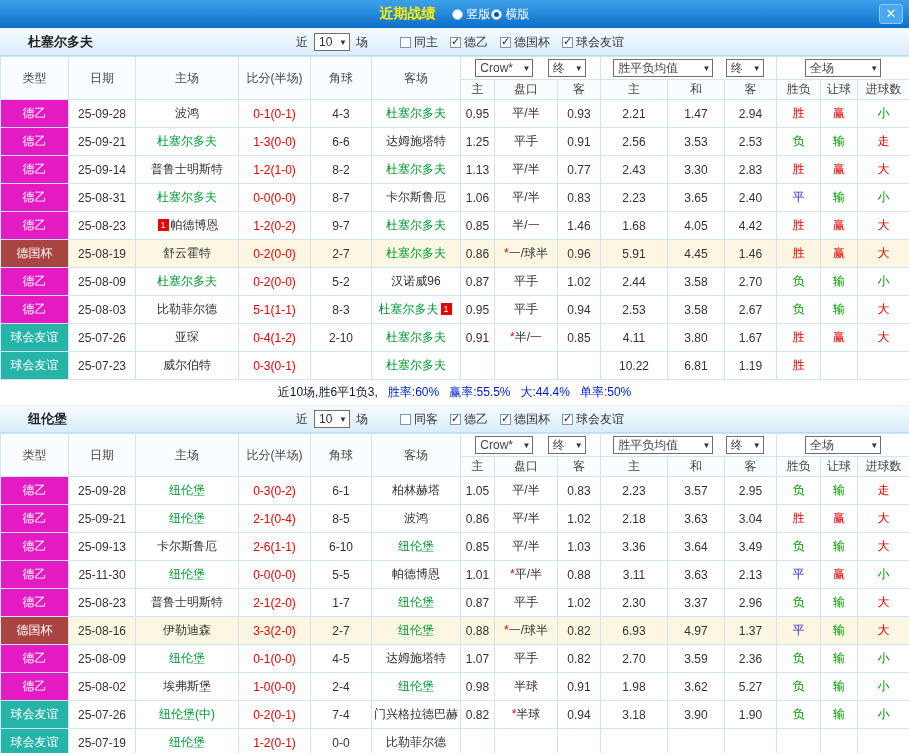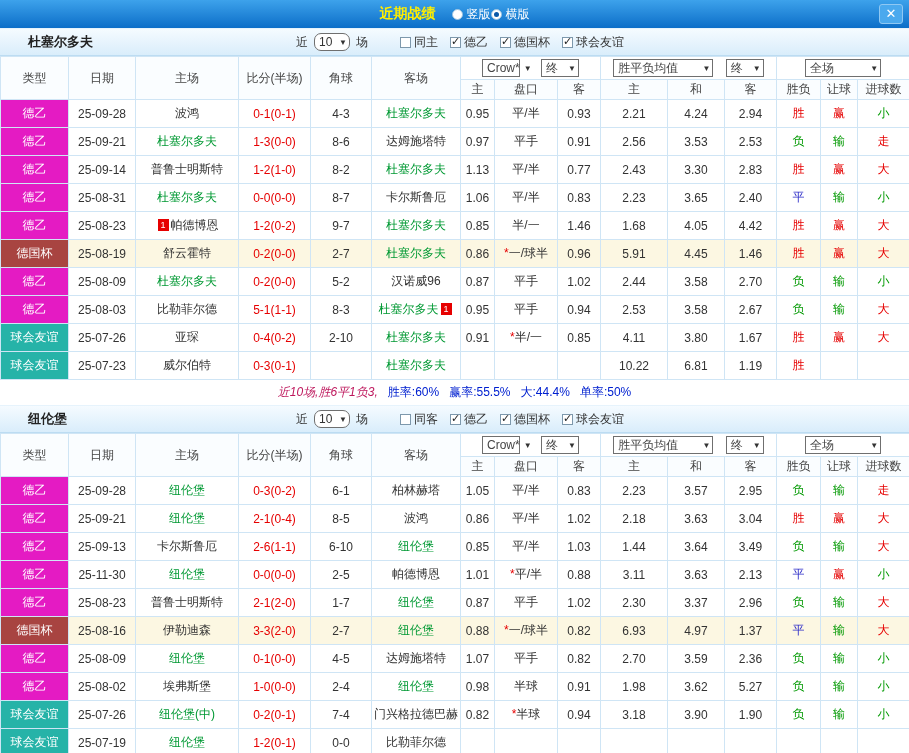--- a/index.html
+++ b/index.html
@@ -45,22 +45,22 @@
     content: "✓"; position: absolute; top: -3px; left: 0px;
     font-size: 11px; font-weight: bold; color: #222;
   }
   
   .sel {
     display: inline-flex; align-items: center; justify-content: space-between;
     border: 1px solid #6f6f6f; background: #fff; height: 18px;
     padding: 0 2px 0 4px; cursor: pointer; white-space: nowrap;
   }
   .sel .arr { font-size: 8px; color: #333; margin-left: 4px; }
-  .sel-count { width: 36px; border-radius: 7px; }
-  .sel-company { width: 38px; }
+  .sel-count { width: 36px; }
+  .sel-company { width: 58px; }
   .sel-term { width: 38px; }
   .sel-avg { width: 100px; }
   .sel-scope { width: 76px; }
   
   table { width: 909px; border-collapse: collapse; table-layout: fixed; }
   th, td {
     border: 1px solid #cfe5f5; text-align: center; padding: 0;
     overflow: hidden; white-space: nowrap; font-weight: normal;
   }
   thead th { background: #fafdff; color: #444; }
@@ -78,21 +78,21 @@
   tbody tr.cup-row td { background: #fcf7e2; }
   .badge {
     display: inline-block; background: #e60000; color: #fff;
     font-size: 9px; min-width: 11px; height: 12px; line-height: 12px;
     margin: 0 2px; vertical-align: 1px;
   }
   .star { color: #e60000; }
   
   .summary { height: 25px; line-height: 25px; text-align: center; background: #fff; }
   .summary span { margin: 0 5px; }
-  .s-dark { color: #be185d; font-style: italic; }
+  .s-dark { color: #0f172a; }
   .s-blue { color: #0020d0; }
 </style>
 </head>
 <body>
 
 <div class="topbar">
   <span class="title">近期战绩</span>
   <div class="radio-group">
     <span class="rlabel">
       <span class="rdo"></span>
@@ -212,34 +212,34 @@
           <td class="type-cell" style="background: rgb(228, 27, 195);">德乙</td>
           <td class="date-cell">25-09-28</td>
           <td class="team-cell"><span>波鸿</span></td>
           <td class="score-cell">0-1(0-1)</td>
           <td class="corner-cell">4-3</td>
           <td class="team-cell"><span class="green-team">杜塞尔多夫</span></td>
           <td class="odds-cell">0.95</td>
           <td class="odds-cell">平/半</td>
           <td class="odds-cell">0.93</td>
           <td class="avg-cell">2.21</td>
-          <td class="avg-cell">4.24</td>
+          <td class="avg-cell">1.47</td>
           <td class="avg-cell">2.94</td>
           <td class="tag-cell red">胜</td>
           <td class="tag-cell red">赢</td>
           <td class="tag-cell green">小</td>
         </tr>
         <tr>
           <td class="type-cell" style="background: rgb(228, 27, 195);">德乙</td>
           <td class="date-cell">25-09-21</td>
           <td class="team-cell"><span class="green-team">杜塞尔多夫</span></td>
           <td class="score-cell">1-3(0-0)</td>
-          <td class="corner-cell">8-6</td>
+          <td class="corner-cell">6-6</td>
           <td class="team-cell"><span>达姆施塔特</span></td>
-          <td class="odds-cell">0.97</td>
+          <td class="odds-cell">1.25</td>
           <td class="odds-cell">平手</td>
           <td class="odds-cell">0.91</td>
           <td class="avg-cell">2.56</td>
           <td class="avg-cell">3.53</td>
           <td class="avg-cell">2.53</td>
           <td class="tag-cell green">负</td>
           <td class="tag-cell green">输</td>
           <td class="tag-cell red">走</td>
         </tr>
         <tr>
@@ -341,21 +341,21 @@
           <td class="avg-cell">3.58</td>
           <td class="avg-cell">2.67</td>
           <td class="tag-cell green">负</td>
           <td class="tag-cell green">输</td>
           <td class="tag-cell red">大</td>
         </tr>
         <tr>
           <td class="type-cell" style="background: rgb(38, 179, 168);">球会友谊</td>
           <td class="date-cell">25-07-26</td>
           <td class="team-cell"><span>亚琛</span></td>
-          <td class="score-cell">0-4(0-2)</td>
+          <td class="score-cell">0-4(1-2)</td>
           <td class="corner-cell">2-10</td>
           <td class="team-cell"><span class="green-team">杜塞尔多夫</span></td>
           <td class="odds-cell">0.91</td>
           <td class="odds-cell"><span class="star">*</span>半/一</td>
           <td class="odds-cell">0.85</td>
           <td class="avg-cell">4.11</td>
           <td class="avg-cell">3.80</td>
           <td class="avg-cell">1.67</td>
           <td class="tag-cell red">胜</td>
           <td class="tag-cell red">赢</td>
@@ -525,33 +525,33 @@
         <tr>
           <td class="type-cell" style="background: rgb(228, 27, 195);">德乙</td>
           <td class="date-cell">25-09-13</td>
           <td class="team-cell"><span>卡尔斯鲁厄</span></td>
           <td class="score-cell">2-6(1-1)</td>
           <td class="corner-cell">6-10</td>
           <td class="team-cell"><span class="green-team">纽伦堡</span></td>
           <td class="odds-cell">0.85</td>
           <td class="odds-cell">平/半</td>
           <td class="odds-cell">1.03</td>
-          <td class="avg-cell">1.44</td>
+          <td class="avg-cell">3.36</td>
           <td class="avg-cell">3.64</td>
           <td class="avg-cell">3.49</td>
           <td class="tag-cell green">负</td>
           <td class="tag-cell green">输</td>
           <td class="tag-cell red">大</td>
         </tr>
         <tr>
           <td class="type-cell" style="background: rgb(228, 27, 195);">德乙</td>
           <td class="date-cell">25-11-30</td>
           <td class="team-cell"><span class="green-team">纽伦堡</span></td>
           <td class="score-cell">0-0(0-0)</td>
-          <td class="corner-cell">2-5</td>
+          <td class="corner-cell">5-5</td>
           <td class="team-cell"><span>帕德博恩</span></td>
           <td class="odds-cell">1.01</td>
           <td class="odds-cell"><span class="star">*</span>平/半</td>
           <td class="odds-cell">0.88</td>
           <td class="avg-cell">3.11</td>
           <td class="avg-cell">3.63</td>
           <td class="avg-cell">2.13</td>
           <td class="tag-cell blue">平</td>
           <td class="tag-cell red">赢</td>
           <td class="tag-cell green">小</td>

